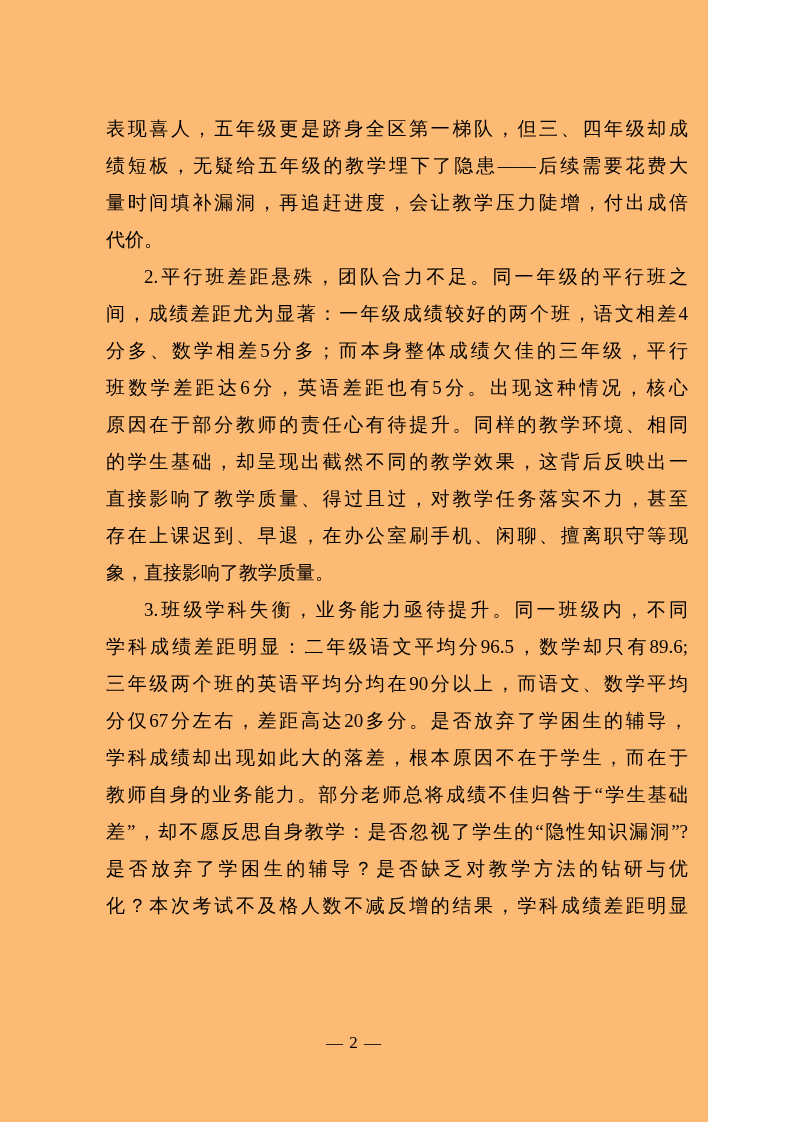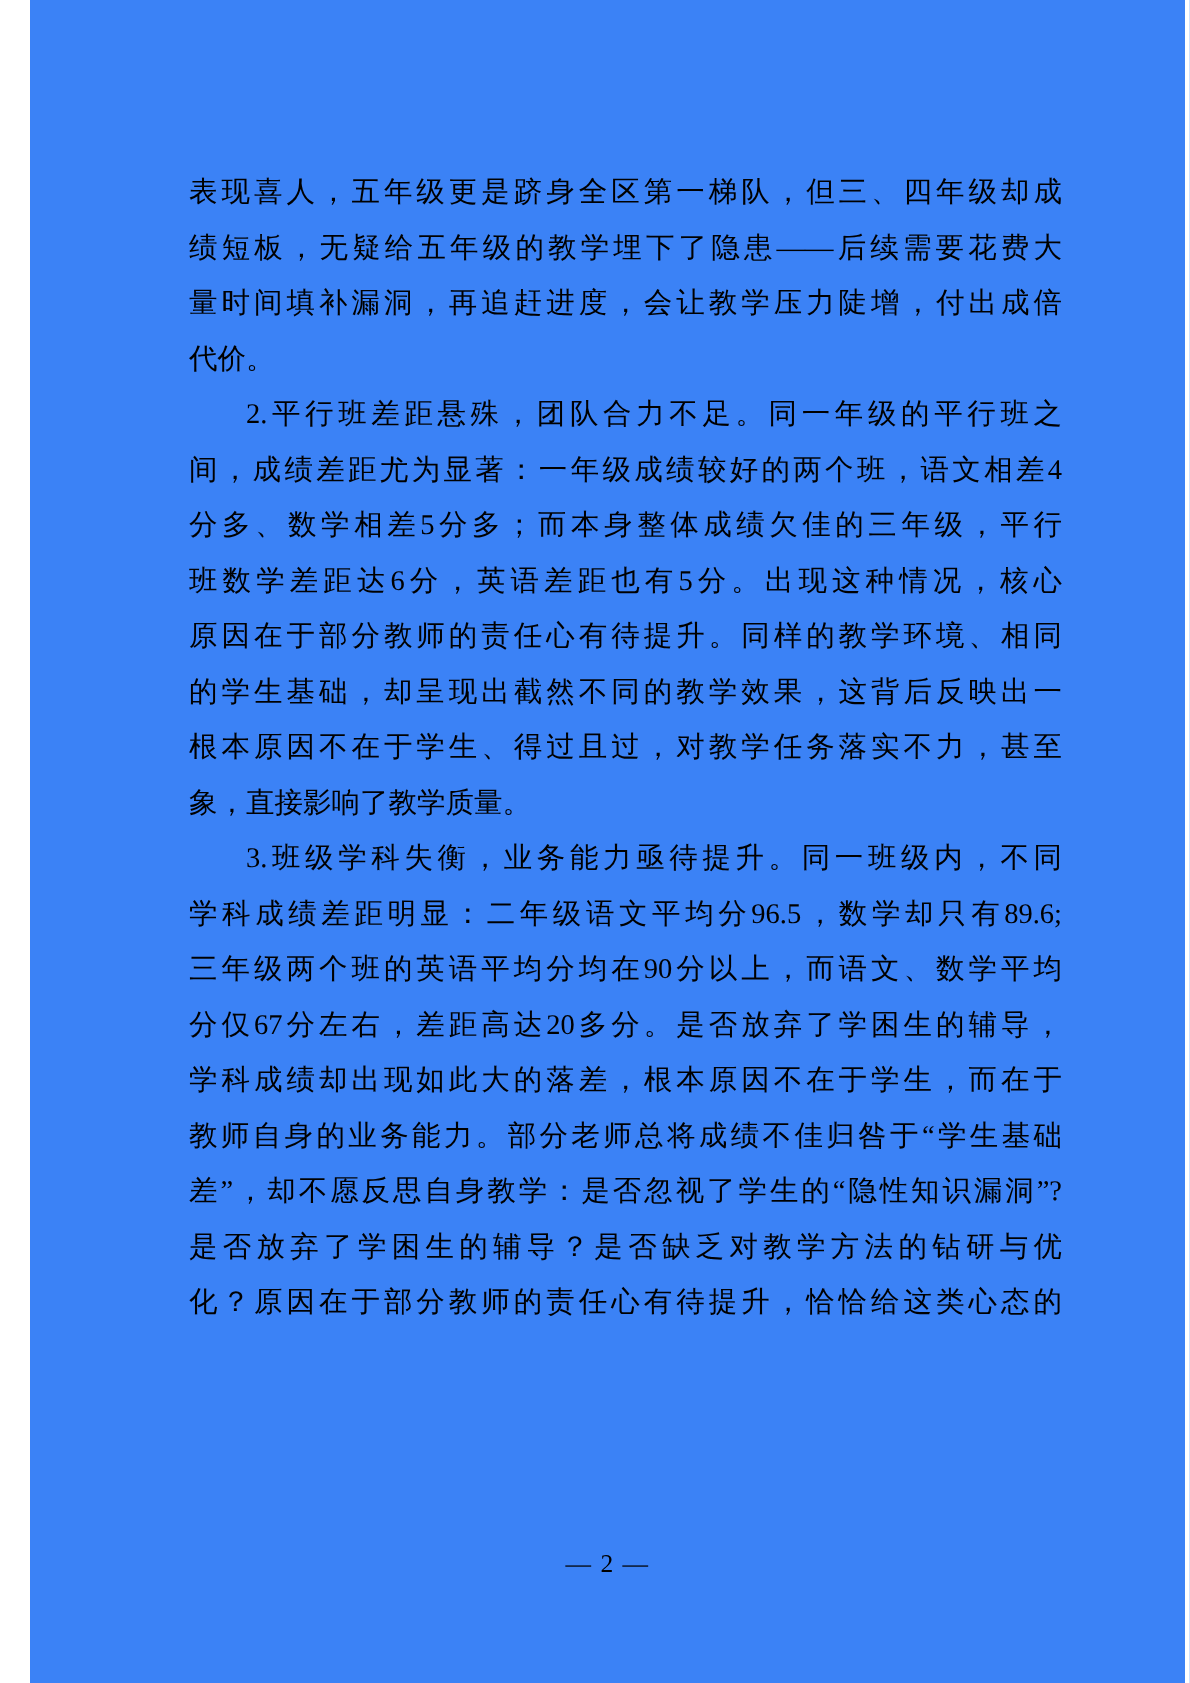--- a/index.html
+++ b/index.html
@@ -3,27 +3,26 @@
 <meta charset="utf-8">
 <style>
   * { box-sizing: border-box; }
   html, body {
     margin: 0;
     padding: 0;
     background: #ffffff;
   }
   .page {
     position: relative;
-    width: 770px;
+    width: 708px;
     height: 1122px;
-    background: #3b82f6;
+    background: #fdba74;
     overflow: hidden;
     font-family: "Liberation Serif", "DejaVu Serif", serif;
     color: #000000;
-    margin-left: 20px;
   }
   .text-body {
     position: absolute;
     left: 106px;
     top: 110px;
     width: 582px;
   }
   .line {
     font-size: 19px;
     line-height: 37px;
@@ -60,28 +59,29 @@
       <div class="line">表现喜人，五年级更是跻身全区第一梯队，但三、四年级却成</div>
       <div class="line">绩短板，无疑给五年级的教学埋下了隐患——后续需要花费大</div>
       <div class="line">量时间填补漏洞，再追赶进度，会让教学压力陡增，付出成倍</div>
       <div class="line short-end">代价。</div>
       <div class="line first-indent">2.平行班差距悬殊，团队合力不足。同一年级的平行班之</div>
       <div class="line">间，成绩差距尤为显著：一年级成绩较好的两个班，语文相差4</div>
       <div class="line">分多、数学相差5分多；而本身整体成绩欠佳的三年级，平行</div>
       <div class="line">班数学差距达6分，英语差距也有5分。出现这种情况，核心</div>
       <div class="line">原因在于部分教师的责任心有待提升。同样的教学环境、相同</div>
       <div class="line">的学生基础，却呈现出截然不同的教学效果，这背后反映出一</div>
-      <div class="line">根本原因不在于学生、得过且过，对教学任务落实不力，甚至</div>
+      <div class="line">直接影响了教学质量、得过且过，对教学任务落实不力，甚至</div>
+      <div class="line">存在上课迟到、早退，在办公室刷手机、闲聊、擅离职守等现</div>
       <div class="line short-end">象，直接影响了教学质量。</div>
       <div class="line first-indent">3.班级学科失衡，业务能力亟待提升。同一班级内，不同</div>
       <div class="line">学科成绩差距明显：二年级语文平均分96.5，数学却只有89.6;</div>
       <div class="line">三年级两个班的英语平均分均在90分以上，而语文、数学平均</div>
       <div class="line">分仅67分左右，差距高达20多分。是否放弃了学困生的辅导，</div>
       <div class="line">学科成绩却出现如此大的落差，根本原因不在于学生，而在于</div>
       <div class="line">教师自身的业务能力。部分老师总将成绩不佳归咎于“学生基础</div>
       <div class="line">差”，却不愿反思自身教学：是否忽视了学生的“隐性知识漏洞”?</div>
       <div class="line">是否放弃了学困生的辅导？是否缺乏对教学方法的钻研与优</div>
-      <div class="line">化？原因在于部分教师的责任心有待提升，恰恰给这类心态的</div>
+      <div class="line">化？本次考试不及格人数不减反增的结果，学科成绩差距明显</div>
     </div>
   <div class="page-footer">
     <span>— 2 —</span>
   </div>
 </div>
 
 </body></html>

